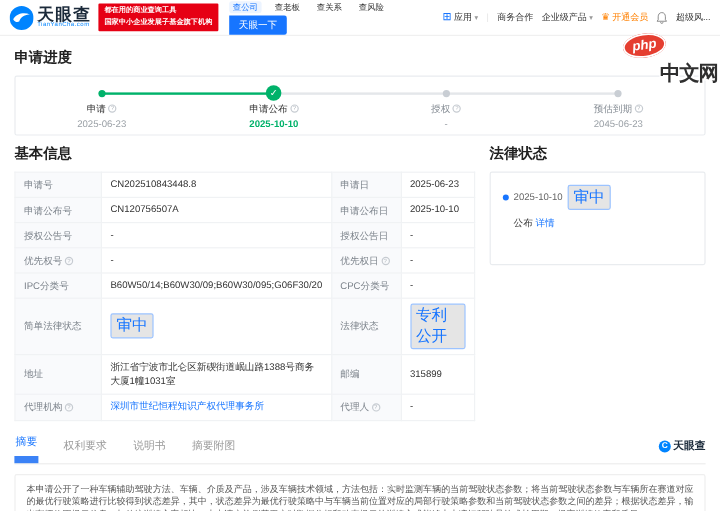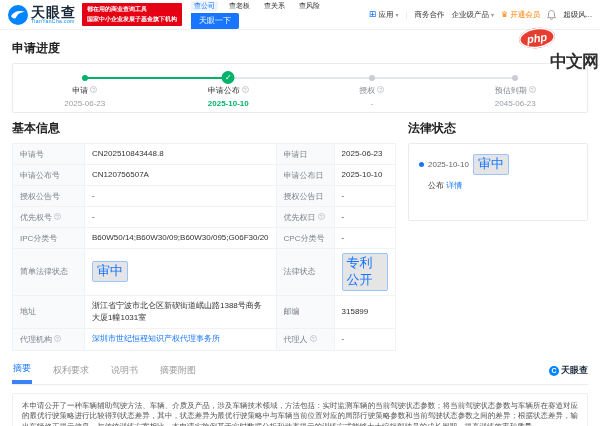--- a/index.html
+++ b/index.html
@@ -84,21 +84,21 @@
     font-size:13px; padding:1px 4px; border-radius:2px; line-height:1.3; }
   
   .legal-card { border:1px solid #e9ecef; border-radius:2px; padding:10px 10px; height:78px; }
   .legal-line1 { display:flex; align-items:center; gap:4px; }
   .legal-dot { width:5px; height:5px; border-radius:50%; background:#1775ff; flex:none; }
   .legal-date { font-size:8px; color:#666; }
   .legal-line2 { margin:5px 0 0 9px; font-size:8px; color:#333; }
   
   .tabs-row { display:flex; align-items:center; border-bottom:1px solid #ededed; margin-top:7px; }
   .tab { font-size:9px; color:#999; margin-right:20px; padding:4px 1px 5px; cursor:pointer; }
-  .tab.active { color:#1775ff; border-bottom:4px solid #3b82f6; }
+  .tab.active { color:#1775ff; border-bottom:6px solid #3b82f6; }
   .brand { margin-left:auto; display:flex; align-items:center; gap:2px;
     font-size:9px; color:#1b2a3a; font-weight:bold; }
   .brand-ic { width:10px; height:10px; border-radius:50%; background:#0084ff; color:#fff;
     font-size:7px; line-height:10px; text-align:center; font-weight:bold; }
   
   .abstract-box { border:1px solid #efefef; border-radius:2px; margin-top:8px;
     padding:7px 9px; font-size:7.5px; line-height:10.5px; color:#555; text-align:justify; }
 </style>
 </head>
 <body>

